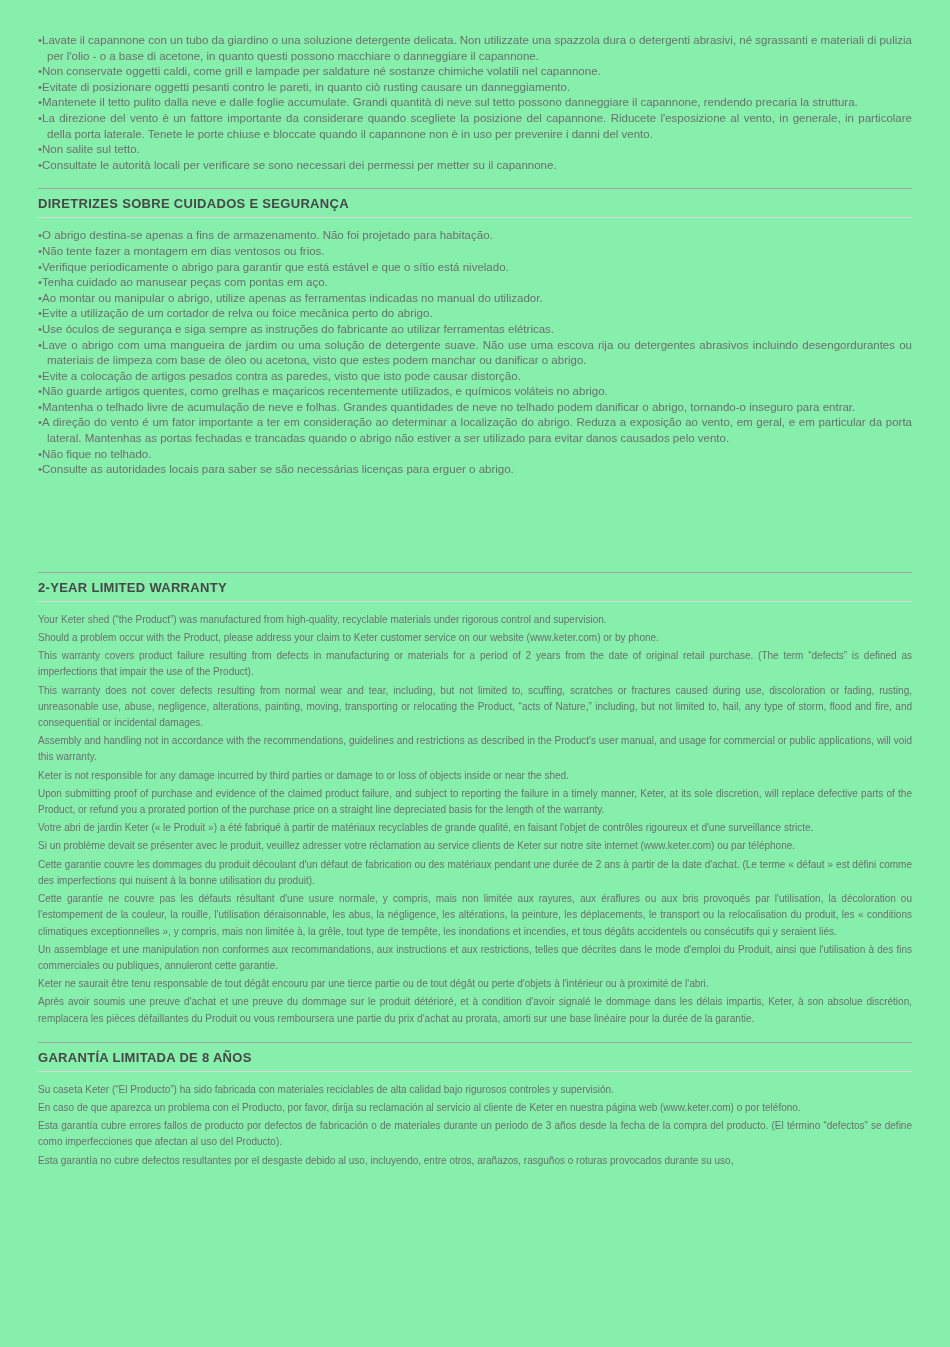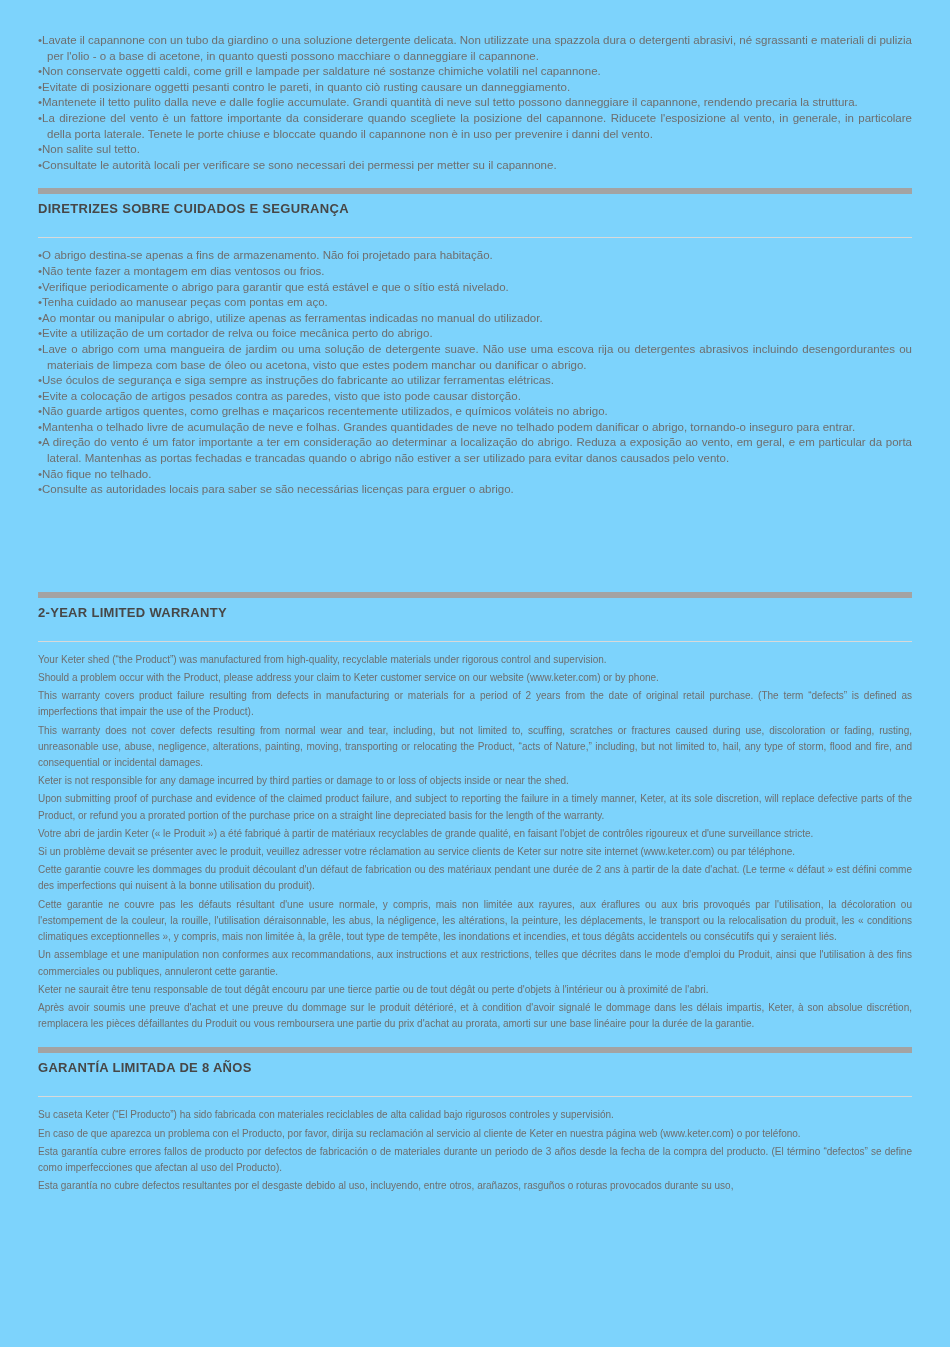--- a/index.html
+++ b/index.html
@@ -7,44 +7,44 @@
     padding: 0;
     background: #ffffff;
   }
   .page {
     position: relative;
     width: 950px;
     height: 1347px;
     box-sizing: border-box;
     padding: 33px 38px 0 38px;
     overflow: hidden;
-    background: #7dd3fc;
+    background: #86efac;
     font-family: "Liberation Sans", sans-serif;
     color: #6e6e6e;
   }
   ul.bullets {
     list-style: none;
     margin: 0;
     padding: 0;
     font-size: 11.5px;
     line-height: 15.6px;
     text-align: justify;
   }
   ul.bullets li {
     padding-left: 9px;
     text-indent: -9px;
   }
   ul.bullets li::before {
     content: "\2022 ";
   }
   .hblock {
-    border-top: 6px solid #a3a3a3;
+    border-top: 1px solid #a3a3a3;
     border-bottom: 1px solid #d9d9d9;
     margin: 15px 0 10px 0;
-    padding: 7px 0 21px 0;
+    padding: 7px 0 6px 0;
   }
   .hblock h2 {
     margin: 0;
     font-size: 13px;
     font-weight: bold;
     letter-spacing: 0.3px;
     color: #474747;
   }
   .paras p {
     margin: 0 0 2px 0;
@@ -77,42 +77,43 @@
     <div class="hblock">
       <h2>DIRETRIZES SOBRE CUIDADOS E SEGURANÇA</h2>
     </div>
     <ul class="bullets">
         <li>O abrigo destina-se apenas a fins de armazenamento. Não foi projetado para habitação.</li>
         <li>Não tente fazer a montagem em dias ventosos ou frios.</li>
         <li>Verifique periodicamente o abrigo para garantir que está estável e que o sítio está nivelado.</li>
         <li>Tenha cuidado ao manusear peças com pontas em aço.</li>
         <li>Ao montar ou manipular o abrigo, utilize apenas as ferramentas indicadas no manual do utilizador.</li>
         <li>Evite a utilização de um cortador de relva ou foice mecânica perto do abrigo.</li>
+        <li>Use óculos de segurança e siga sempre as instruções do fabricante ao utilizar ferramentas elétricas.</li>
         <li>Lave o abrigo com uma mangueira de jardim ou uma solução de detergente suave. Não use uma escova rija ou detergentes abrasivos incluindo desengordurantes ou materiais de limpeza com base de óleo ou acetona, visto que estes podem manchar ou danificar o abrigo.</li>
-        <li>Use óculos de segurança e siga sempre as instruções do fabricante ao utilizar ferramentas elétricas.</li>
         <li>Evite a colocação de artigos pesados contra as paredes, visto que isto pode causar distorção.</li>
         <li>Não guarde artigos quentes, como grelhas e maçaricos recentemente utilizados, e químicos voláteis no abrigo.</li>
         <li>Mantenha o telhado livre de acumulação de neve e folhas. Grandes quantidades de neve no telhado podem danificar o abrigo, tornando-o inseguro para entrar.</li>
         <li>A direção do vento é um fator importante a ter em consideração ao determinar a localização do abrigo. Reduza a exposição ao vento, em geral, e em particular da porta lateral. Mantenhas as portas fechadas e trancadas quando o abrigo não estiver a ser utilizado para evitar danos causados pelo vento.</li>
         <li>Não fique no telhado.</li>
         <li>Consulte as autoridades locais para saber se são necessárias licenças para erguer o abrigo.</li>
       </ul>
   </section>
 
   <div class="section-gap"></div>
 
   <section>
     <div class="hblock" style="margin-top:8px">
       <h2>2-YEAR LIMITED WARRANTY</h2>
     </div>
     <div class="paras">
         <p>Your Keter shed (“the Product”) was manufactured from high-quality, recyclable materials under rigorous control and supervision.</p>
         <p>Should a problem occur with the Product, please address your claim to Keter customer service on our website (www.keter.com) or by phone.</p>
         <p>This warranty covers product failure resulting from defects in manufacturing or materials for a period of 2 years from the date of original retail purchase. (The term “defects” is defined as imperfections that impair the use of the Product).</p>
         <p>This warranty does not cover defects resulting from normal wear and tear, including, but not limited to, scuffing, scratches or fractures caused during use, discoloration or fading, rusting, unreasonable use, abuse, negligence, alterations, painting, moving, transporting or relocating the Product, “acts of Nature,” including, but not limited to, hail, any type of storm, flood and fire, and consequential or incidental damages.</p>
+        <p>Assembly and handling not in accordance with the recommendations, guidelines and restrictions as described in the Product's user manual, and usage for commercial or public applications, will void this warranty.</p>
         <p>Keter is not responsible for any damage incurred by third parties or damage to or loss of objects inside or near the shed.</p>
         <p>Upon submitting proof of purchase and evidence of the claimed product failure, and subject to reporting the failure in a timely manner, Keter, at its sole discretion, will replace defective parts of the Product, or refund you a prorated portion of the purchase price on a straight line depreciated basis for the length of the warranty.</p>
       </div>
   </section>
 
   <section>
     <div class="paras">
         <p>Votre abri de jardin Keter (« le Produit ») a été fabriqué à partir de matériaux recyclables de grande qualité, en faisant l'objet de contrôles rigoureux et d'une surveillance stricte.</p>
         <p>Si un problème devait se présenter avec le produit, veuillez adresser votre réclamation au service clients de Keter sur notre site internet (www.keter.com) ou par téléphone.</p>
         <p>Cette garantie couvre les dommages du produit découlant d'un défaut de fabrication ou des matériaux pendant une durée de 2 ans à partir de la date d'achat. (Le terme « défaut » est défini comme des imperfections qui nuisent à la bonne utilisation du produit).</p>

